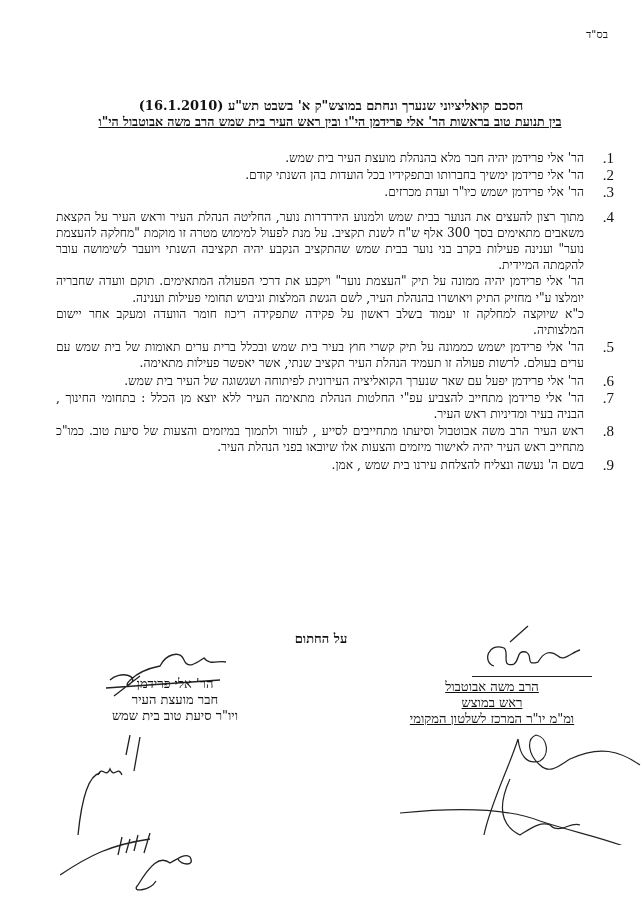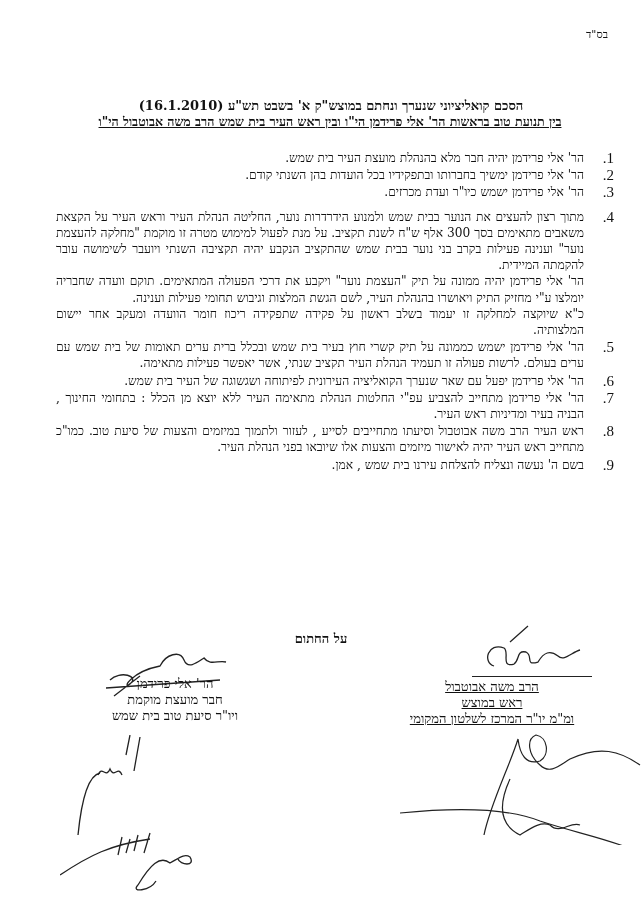--- a/index.html
+++ b/index.html
@@ -101,21 +101,21 @@
     <div>הרב משה אבוטבול</div>
     <div>ראש במוצש</div>
     <div>ומ"מ יו"ר המרכז לשלטון המקומי</div>
   </div>
 
   <svg class="sig" style="left:100px;top:640px" width="140" height="60" viewBox="0 0 140 60">
     <path d="M10 40 C20 30, 40 36, 30 44 C22 50, 30 32, 60 26 C66 14, 80 10, 84 20 C88 30, 98 22, 104 18 C110 26, 118 20, 126 22 M6 48 L120 40 M14 56 L40 36" fill="none" stroke="#222" stroke-width="1.3"></path>
   </svg>
   <div class="sig-block sig-left">
     <div>הר' אלי פרידמן</div>
-    <div>חבר מועצת מוקמת</div>
+    <div>חבר מועצת העיר</div>
     <div>ויו"ר סיעת טוב בית שמש</div>
   </div>
 
   <svg class="sig" style="left:60px;top:735px" width="150" height="170" viewBox="0 0 150 170">
     <path d="M18 100 C22 60, 30 40, 40 38 M38 40 C42 30, 46 44, 50 34 C54 44, 58 30, 62 40 M66 20 L70 0 M80 2 L74 36" fill="none" stroke="#222" stroke-width="1.3"></path>
     <path d="M0 140 C30 120, 50 110, 90 104 M58 120 L62 102 M66 118 L70 104 M74 116 L78 100 M84 118 L90 98" fill="none" stroke="#222" stroke-width="1.3"></path>
     <path d="M78 150 C90 130, 100 120, 110 128 C118 124, 124 118, 130 122 C136 132, 120 130, 118 124 M78 150 C70 158, 90 156, 96 146" fill="none" stroke="#222" stroke-width="1.3"></path>
   </svg>
 
   <svg class="sig" style="left:400px;top:725px" width="242" height="120" viewBox="0 0 242 120">

